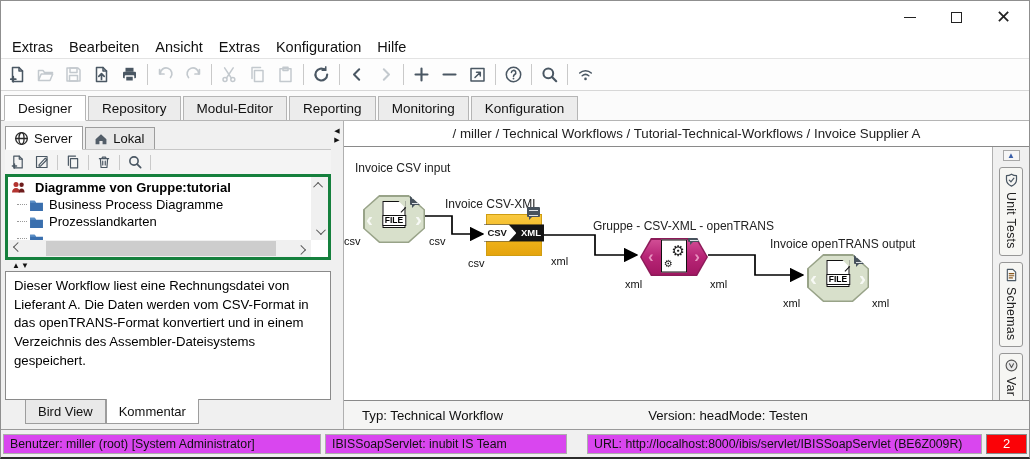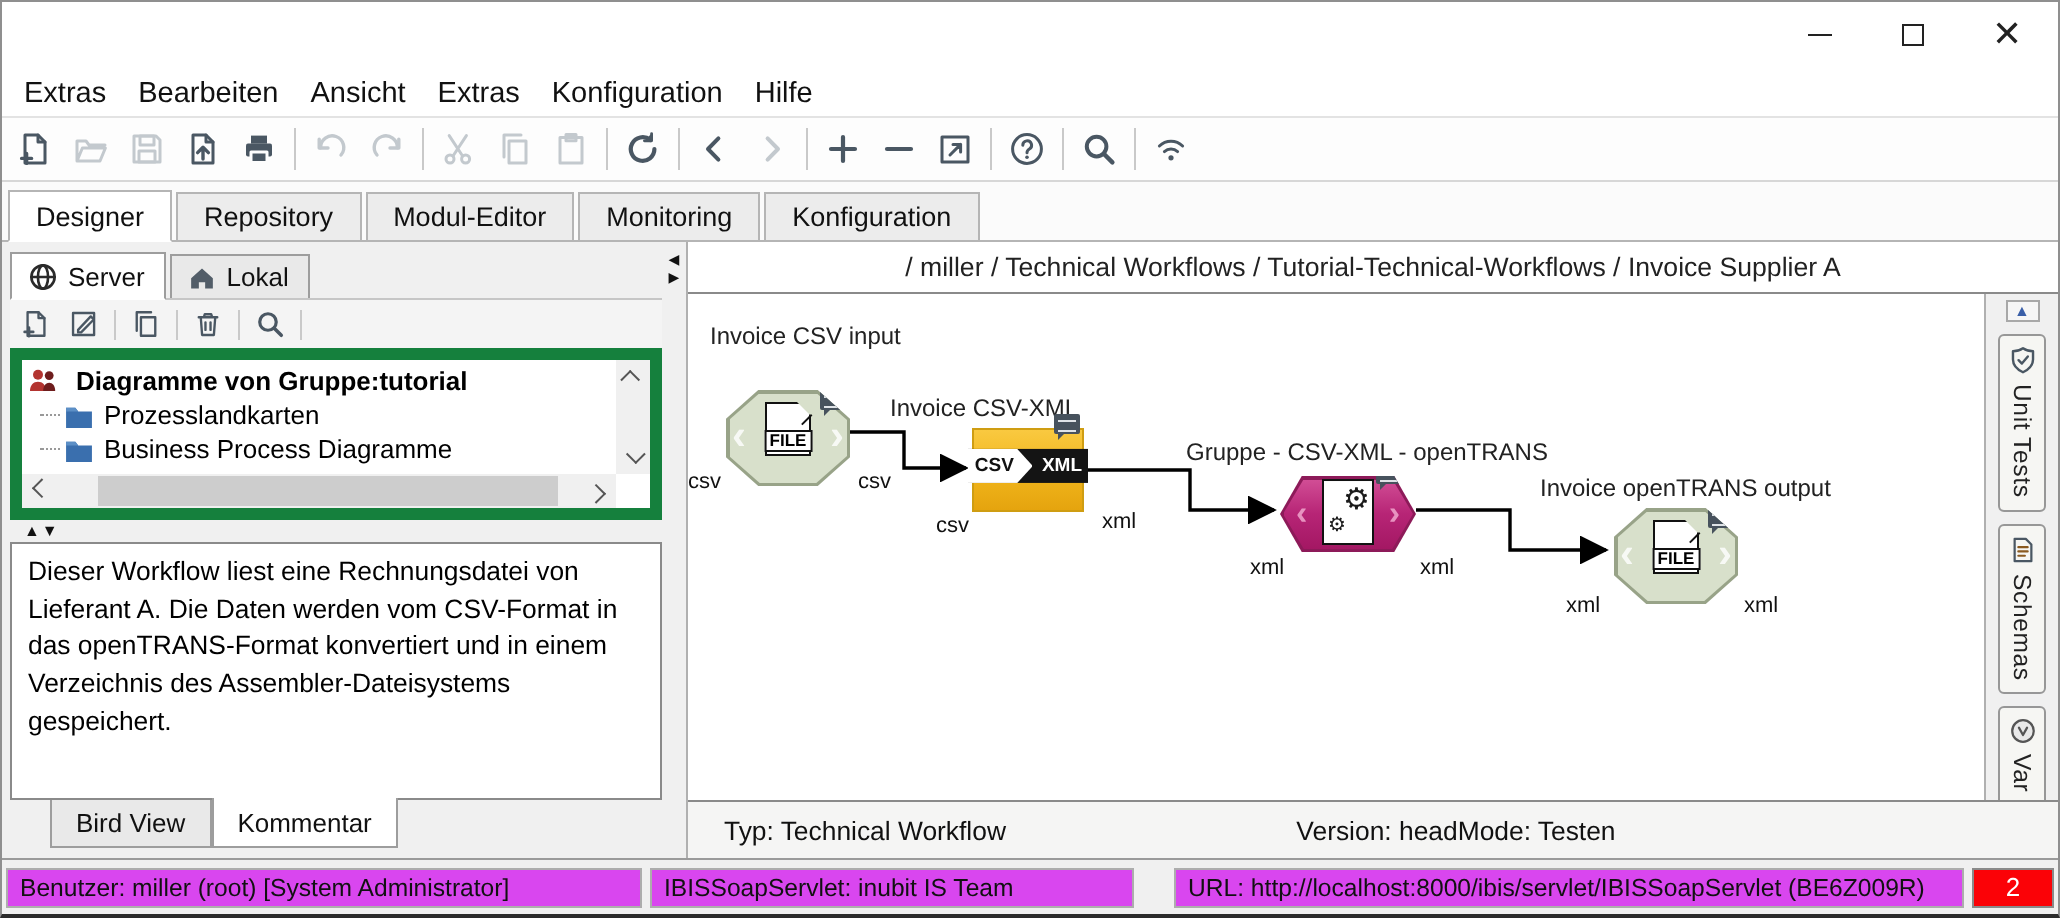--- a/index.html
+++ b/index.html
@@ -42,21 +42,21 @@
   .lpanel { width:330px; flex:0 0 auto; display:flex; flex-direction:column; padding:4px 0 2px 4px; min-height:0; }
   .lp-tabs { display:flex; align-items:flex-end; flex:0 0 auto; }
   .lp-tab { display:flex; align-items:center; gap:5px; font-size:13px; color:#111;
             background:#e9e9e9; border:1px solid #9d9d9d; padding:3px 10px 3px 8px; margin-right:2px; border-bottom:none; }
   .lp-tab.active { background:#fff; border-bottom:1px solid #fff; position:relative; top:1px; padding-top:4px; }
   .lp-toolbar { display:flex; align-items:center; height:25px; gap:2px; padding-left:2px;
                 border-top:1px solid #c6c6c6; background:#f4f4f4; flex:0 0 auto; }
   .lp-toolbar .tbtn { width:22px; height:22px; }
   .lp-toolbar .tsep { height:15px; margin:0 2px; }
 
-  .treebox { height:86px; border:6px solid #15803d; background:#fff; position:relative; overflow:hidden; flex:0 0 auto; }
+  .treebox { height:86px; border:3px solid #15803d; background:#fff; position:relative; overflow:hidden; flex:0 0 auto; }
   .tree-rows { position:absolute; left:0; top:0; right:17px; bottom:17px; overflow:hidden; padding:2px 0 0 3px; }
   .trow { display:flex; align-items:center; height:17px; font-size:13px; color:#000; white-space:nowrap; }
   .trow.root { font-weight:bold; gap:4px; }
   .trow.child { padding-left:6px; }
   .tdots { width:10px; border-top:1px dotted #999; margin-right:2px; flex:0 0 auto; }
   .ticon { flex:0 0 auto; margin-right:5px; display:flex; }
 
   .vscroll { position:absolute; right:0; top:0; bottom:17px; width:17px; background:#f0f0f0; }
   .hscroll { position:absolute; left:0; bottom:0; right:17px; height:17px; background:#f0f0f0; }
   .sb-btn { position:absolute; width:17px; height:17px; display:flex; align-items:center; justify-content:center; }
@@ -308,20 +308,21 @@
           <path d="M6.2 10.8 a5 5 0 0 1 6.6 0"></path>
           <circle cx="9.5" cy="13.9" r="1.3" fill="currentColor" stroke="none"></circle>
         </svg>
       </div>
   </div>
 
   <div class="maintabs">
     <div class="mtab active">Designer</div>
     <div class="mtab">Repository</div>
     <div class="mtab">Modul-Editor</div>
+    <div class="mtab">Reporting</div>
     <div class="mtab">Monitoring</div>
     <div class="mtab">Konfiguration</div>
   </div>
 
   <div class="content">
 
     <div class="lpanel">
       <div class="lp-tabs">
         <div class="lp-tab active">
           <svg class="mini" width="15" height="15" viewBox="0 0 16 16" style="stroke:#2a2a2a">
@@ -392,31 +393,31 @@
             <span>Diagramme von Gruppe:tutorial</span>
           </div>
           <div class="trow child">
             <span class="tdots"></span>
             <span class="ticon">
                 <svg width="15" height="12" viewBox="0 0 16 13">
                   <path d="M1 2 h5 l1.6 2 H15 v9 H1 z" fill="#3a6fae"></path>
                   <path d="M1 2 h5 l1.6 2 H1 z" fill="#5c8fc6"></path>
                 </svg>
               </span>
-            <span>Prozesslandkarten</span>
+            <span>Business Process Diagramme</span>
           </div>
           <div class="trow child">
             <span class="tdots"></span>
             <span class="ticon">
                 <svg width="15" height="12" viewBox="0 0 16 13">
                   <path d="M1 2 h5 l1.6 2 H15 v9 H1 z" fill="#3a6fae"></path>
                   <path d="M1 2 h5 l1.6 2 H1 z" fill="#5c8fc6"></path>
                 </svg>
               </span>
-            <span>Business Process Diagramme</span>
+            <span>Prozesslandkarten</span>
           </div>
           <div class="trow child">
             <span class="tdots"></span>
             <span class="ticon">
                 <svg width="15" height="12" viewBox="0 0 16 13">
                   <path d="M1 2 h5 l1.6 2 H15 v9 H1 z" fill="#3a6fae"></path>
                   <path d="M1 2 h5 l1.6 2 H1 z" fill="#5c8fc6"></path>
                 </svg>
               </span>
           </div>

